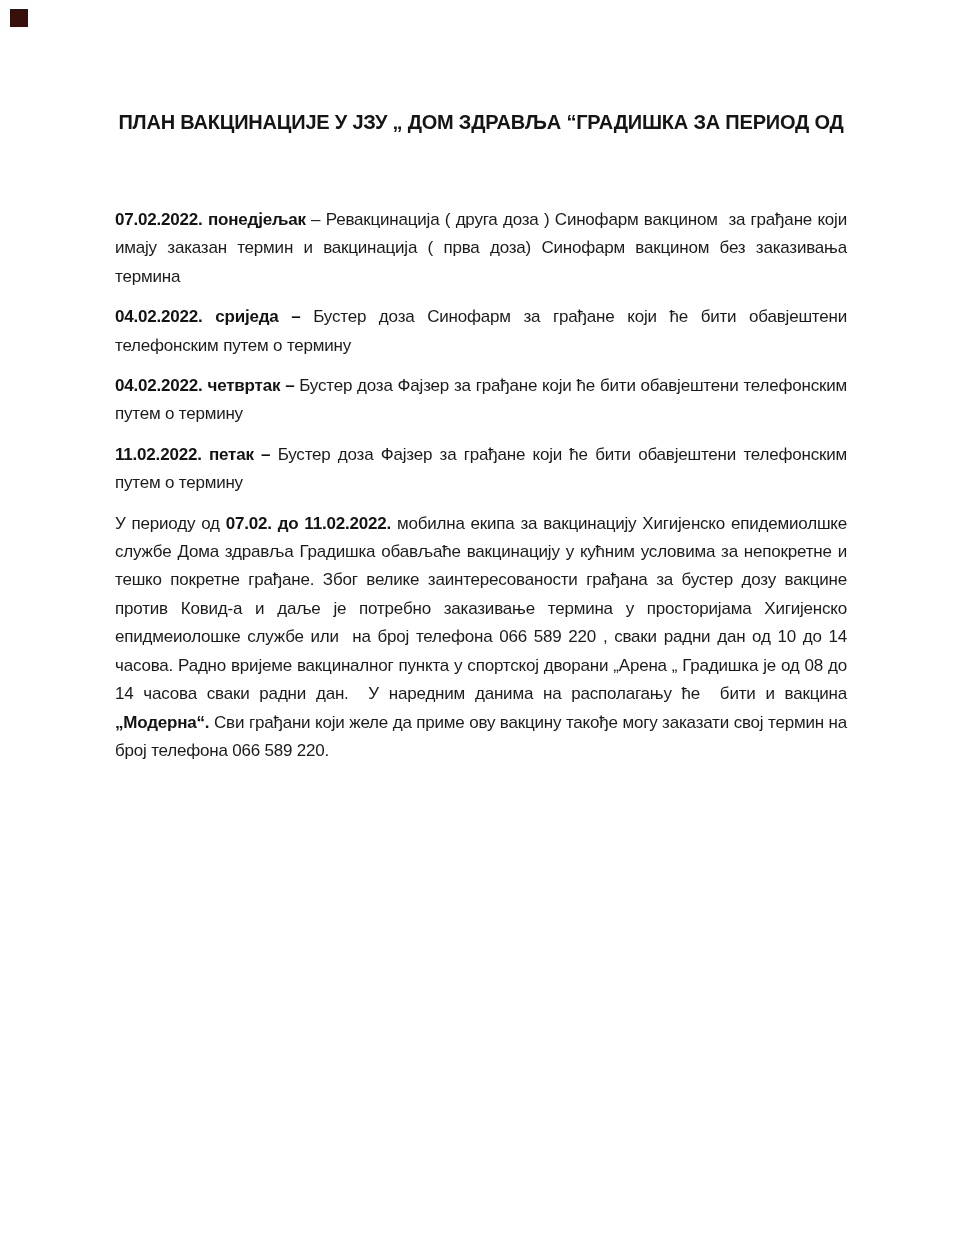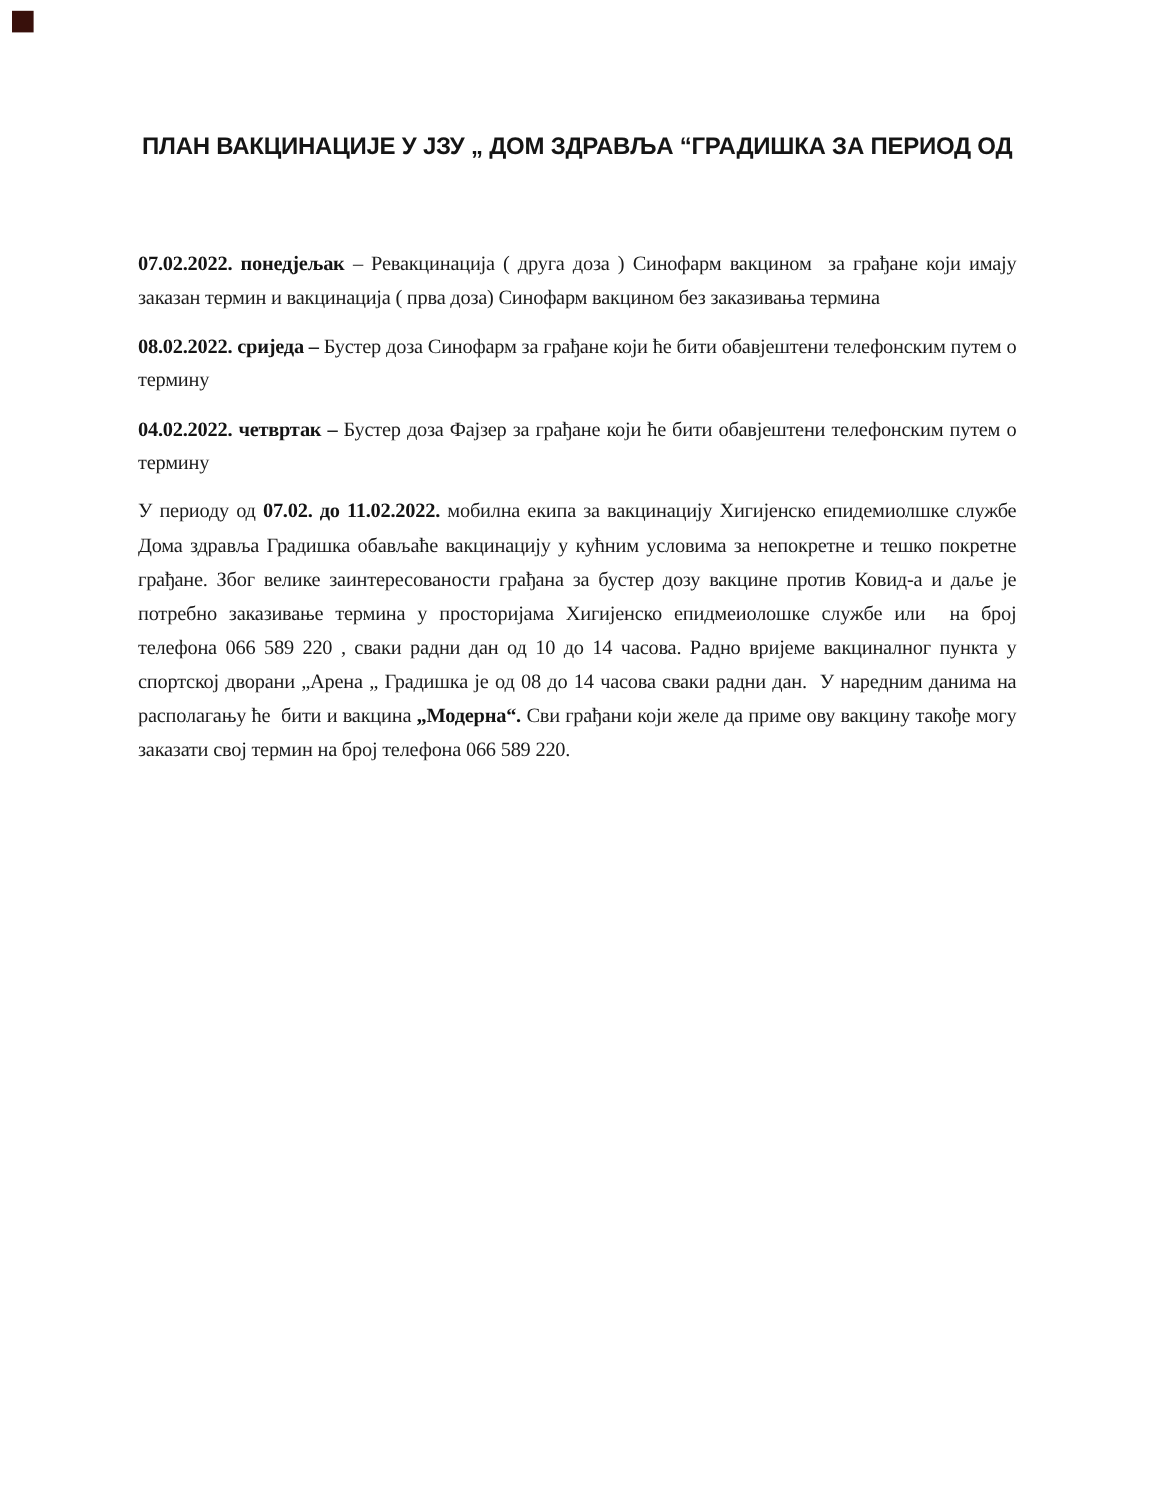--- a/index.html
+++ b/index.html
@@ -39,21 +39,20 @@
   .doc-title .title-line {
     display: block;
   }
   p.para {
     margin: 0 0 12px 0;
     font-size: 17px;
     line-height: 28.4px;
     letter-spacing: -0.2px;
     text-align: justify;
     white-space: pre-wrap;
-    font-family: Liberation Serif, serif;
   }
   p.para b {
     font-weight: bold;
     color: #141414;
   }
   .info-para {
     margin-top: 41px;
   }
 </style>
 </head>
@@ -63,20 +62,21 @@
 
   <div class="corner-artifact"></div>
 
   <h1 class="doc-title">
     <span class="title-line">ПЛАН ВАКЦИНАЦИЈЕ У ЈЗУ „ ДОМ ЗДРАВЉА “ГРАДИШКА ЗА ПЕРИОД ОД</span>
   </h1>
 
   <p class="para"><b>07.02.2022. понедјељак</b><span> – Ревакцинација ( друга доза ) Синофарм вакцином  за грађане који имају заказан термин и вакцинација ( прва доза) Синофарм вакцином без заказивања термина</span></p>
 
 
-  <p class="para"><b>08.02.2022. сриједа –</b><span> Бустер доза Синофарм за грађане који ће бити обавјештени телефонским путем о термину</span></p>
+  <p class="para"><b>04.02.2022. сриједа –</b><span> Бустер доза Синофарм за грађане који ће бити обавјештени телефонским путем о термину</span></p>
 
   <p class="para"><b>04.02.2022. четвртак –</b><span> Бустер доза Фајзер за грађане који ће бити обавјештени телефонским путем о термину</span></p>
 
+  <p class="para"><b>11.02.2022. петак –</b><span> Бустер доза Фајзер за грађане који ће бити обавјештени телефонским путем о термину</span></p>
 
   <p class="para info-para"><span>У периоду од </span><b>07.02. до 11.02.2022.</b><span> мобилна екипа за вакцинацију Хигијенско епидемиолшке службе Дома здравља Градишка обављаће вакцинацију у кућним условима за непокретне и тешко покретне грађане. Због велике заинтересованости грађана за бустер дозу вакцине против Ковид-а и даље је потребно заказивање термина у просторијама Хигијенско епидмеиолошке службе или  на број телефона 066 589 220 , сваки радни дан од 10 до 14 часова. Радно вријеме вакциналног пункта у спортској дворани „Арена „ Градишка је од 08 до 14 часова сваки радни дан.  У наредним данима на располагању ће  бити и вакцина </span><b>„Модерна“.</b><span> Сви грађани који желе да приме ову вакцину такође могу заказати свој термин на број телефона 066 589 220.</span></p>
 
 </div>
 
 </body></html>

